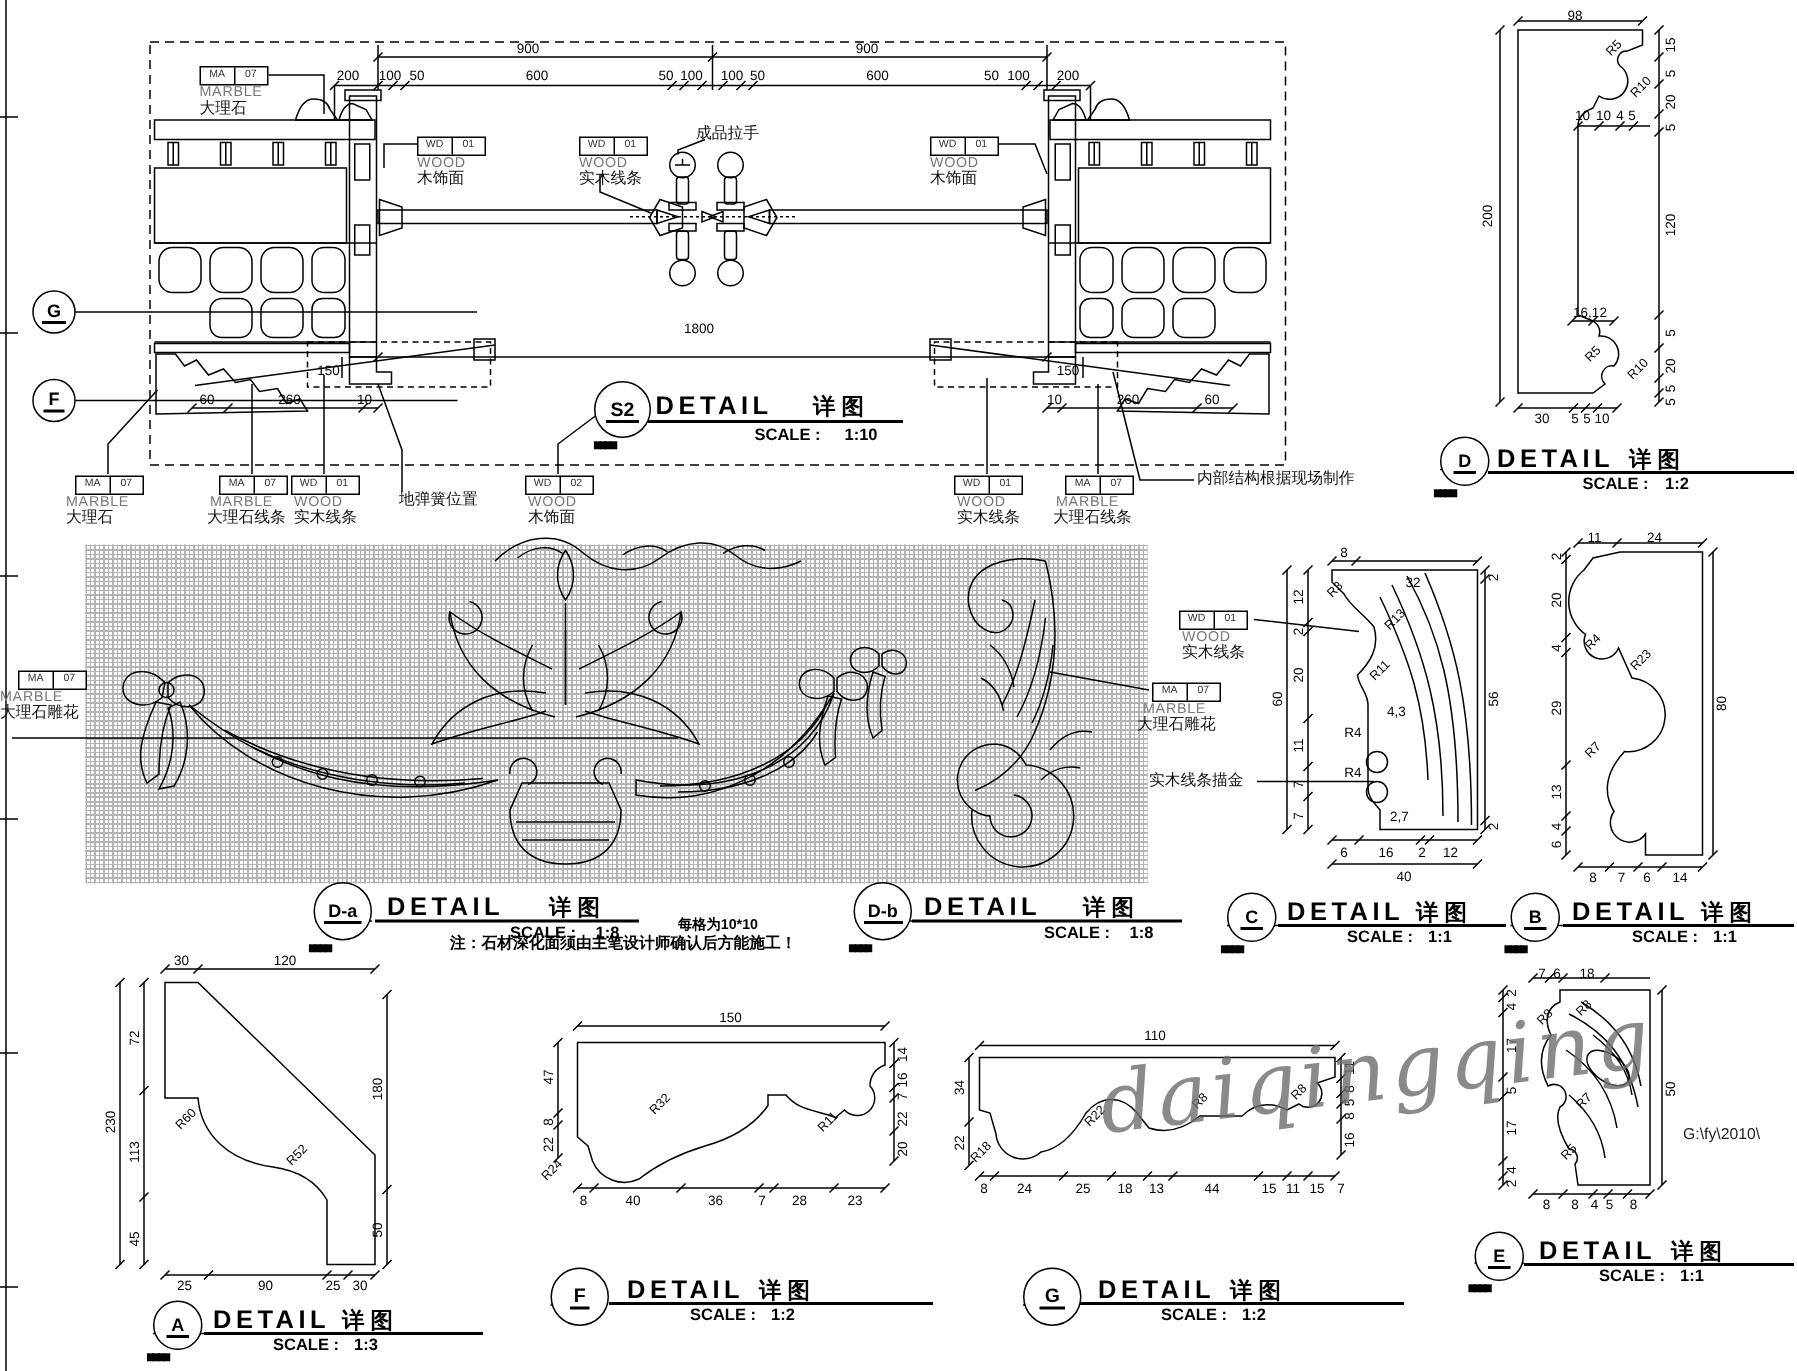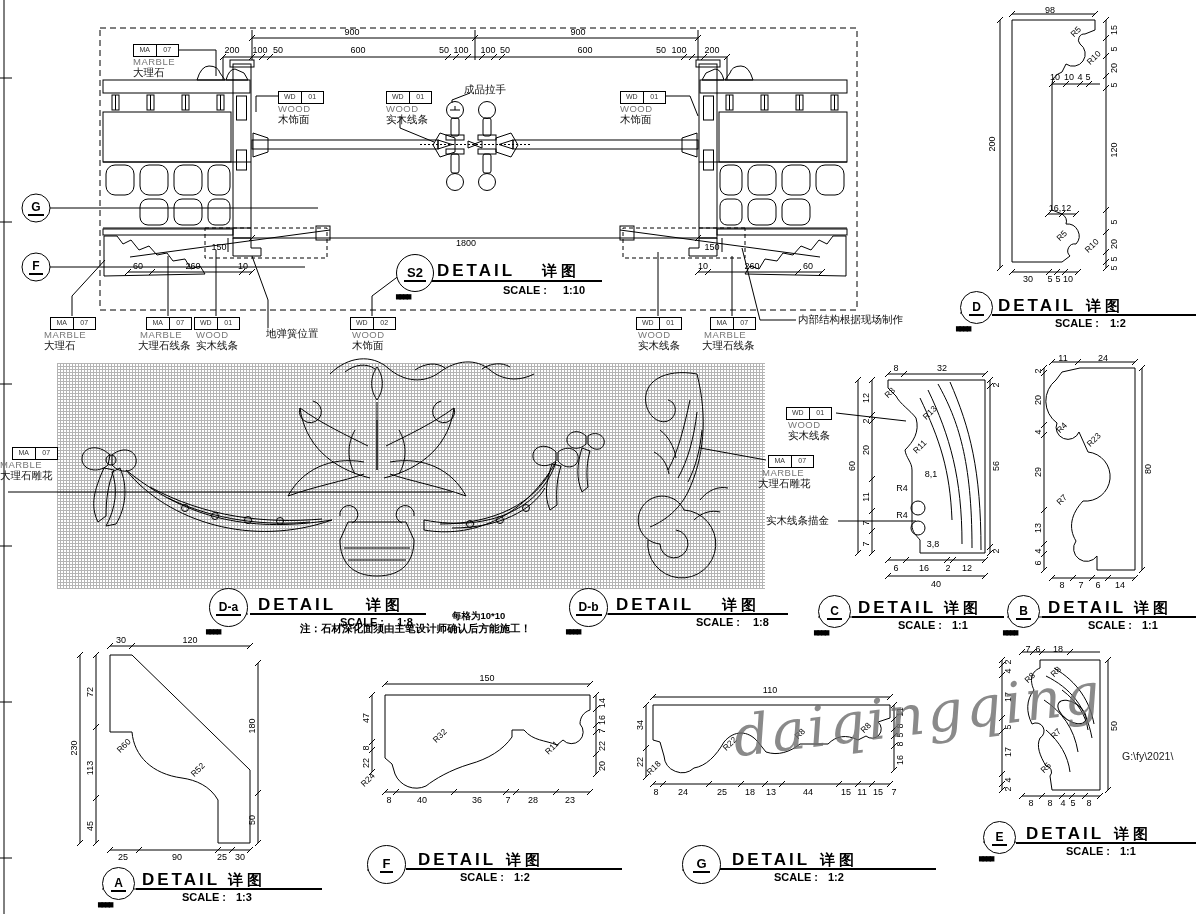--- a/index.html
+++ b/index.html
@@ -368,21 +368,21 @@
   <span class="dim" style="left:278px;top:46px">50</span>
   <span class="dim" style="left:358px;top:46px">600</span>
   <span class="dim" style="left:444px;top:46px">50</span>
   <span class="dim" style="left:461px;top:46px">100</span>
   <span class="dim" style="left:488px;top:46px">100</span>
   <span class="dim" style="left:505px;top:46px">50</span>
   <span class="dim" style="left:585px;top:46px">600</span>
   <span class="dim" style="left:661px;top:46px">50</span>
   <span class="dim" style="left:679px;top:46px">100</span>
   <span class="dim" style="left:712px;top:46px">200</span>
-  <span class="dim" style="left:466px;top:239px">1800</span>
+  <span class="dim" style="left:466px;top:215px">1800</span>
   <span class="dim" style="left:219px;top:243px">150</span>
   <span class="dim" style="left:712px;top:243px">150</span>
   <span class="dim" style="left:138px;top:262px">60</span>
   <span class="dim" style="left:193px;top:262px">260</span>
   <span class="dim" style="left:243px;top:262px">10</span>
   <span class="dim" style="left:703px;top:262px">10</span>
   <span class="dim" style="left:752px;top:262px">260</span>
   <span class="dim" style="left:808px;top:262px">60</span>
 
   <div class="bub" style="left:23px;top:195px;width:26px;height:26px;font-size:12px;border:none">
@@ -513,38 +513,38 @@
   <span class="dim" style="left:1028px;top:275px">30</span>
   <span class="dim" style="left:1050px;top:275px">5</span>
   <span class="dim" style="left:1058px;top:275px">5</span>
   <span class="dim" style="left:1068px;top:275px">10</span>
   <span class="dimr" style="left:1076px;top:32px">R5</span>
   <span class="dimr" style="left:1094px;top:58px">R10</span>
   <span class="dimr" style="left:1062px;top:236px">R5</span>
   <span class="dimr" style="left:1092px;top:246px">R10</span>
 
   <span class="dim" style="left:896px;top:364px">8</span>
-  <span class="dim" style="left:942px;top:364px">32</span>
+  <span class="dim" style="left:942px;top:384px">32</span>
   <span class="dimv" style="left:866px;top:398px">12</span>
   <span class="dimv" style="left:866px;top:421px">2</span>
   <span class="dimv" style="left:866px;top:450px">20</span>
   <span class="dimv" style="left:866px;top:497px">11</span>
   <span class="dimv" style="left:866px;top:523px">7</span>
   <span class="dimv" style="left:866px;top:544px">7</span>
   <span class="dimv" style="left:852px;top:466px">60</span>
   <span class="dimv" style="left:996px;top:385px">2</span>
   <span class="dimv" style="left:996px;top:466px">56</span>
   <span class="dimv" style="left:996px;top:551px">2</span>
   <span class="dim" style="left:896px;top:564px">6</span>
   <span class="dim" style="left:924px;top:564px">16</span>
   <span class="dim" style="left:948px;top:564px">2</span>
   <span class="dim" style="left:967px;top:564px">12</span>
   <span class="dim" style="left:936px;top:580px">40</span>
-  <span class="dim" style="left:931px;top:470px">8,1</span>
-  <span class="dim" style="left:933px;top:540px">3,8</span>
+  <span class="dim" style="left:931px;top:470px">4,3</span>
+  <span class="dim" style="left:933px;top:540px">2,7</span>
   <span class="dimr" style="left:890px;top:393px">R3</span>
   <span class="dimr" style="left:930px;top:413px">R13</span>
   <span class="dimr" style="left:920px;top:447px">R11</span>
   <span class="dim" style="left:902px;top:484px">R4</span>
   <span class="dim" style="left:902px;top:511px">R4</span>
 
   <span class="dim" style="left:1063px;top:354px">11</span>
   <span class="dim" style="left:1103px;top:354px">24</span>
   <span class="dimv" style="left:1038px;top:371px">2</span>
   <span class="dimv" style="left:1038px;top:400px">20</span>
@@ -732,15 +732,15 @@
       <span>E</span>
     </div>
   <span class="smudge" style="left:979px;top:854px">▆▆▆▆</span>
   <span class="bigd" style="left:1026px;top:824px">DETAIL</span>
   <span class="bigcn" style="left:1114px;top:825px">详图</span>
   <div class="tline" style="left:1016px;top:842px;width:180px"></div>
   <span class="scl" style="left:1066px;top:845px">SCALE :</span>
   <span class="scl" style="left:1120px;top:845px">1:1</span>
 
   <div class="wm">daiqingqing</div>
-  <span class="fpath" style="left:1122px;top:750px">G:\fy\2021\</span>
+  <span class="fpath" style="left:1122px;top:750px">G:\fy\2010\</span>
 
 </div>
 
 </body></html>

